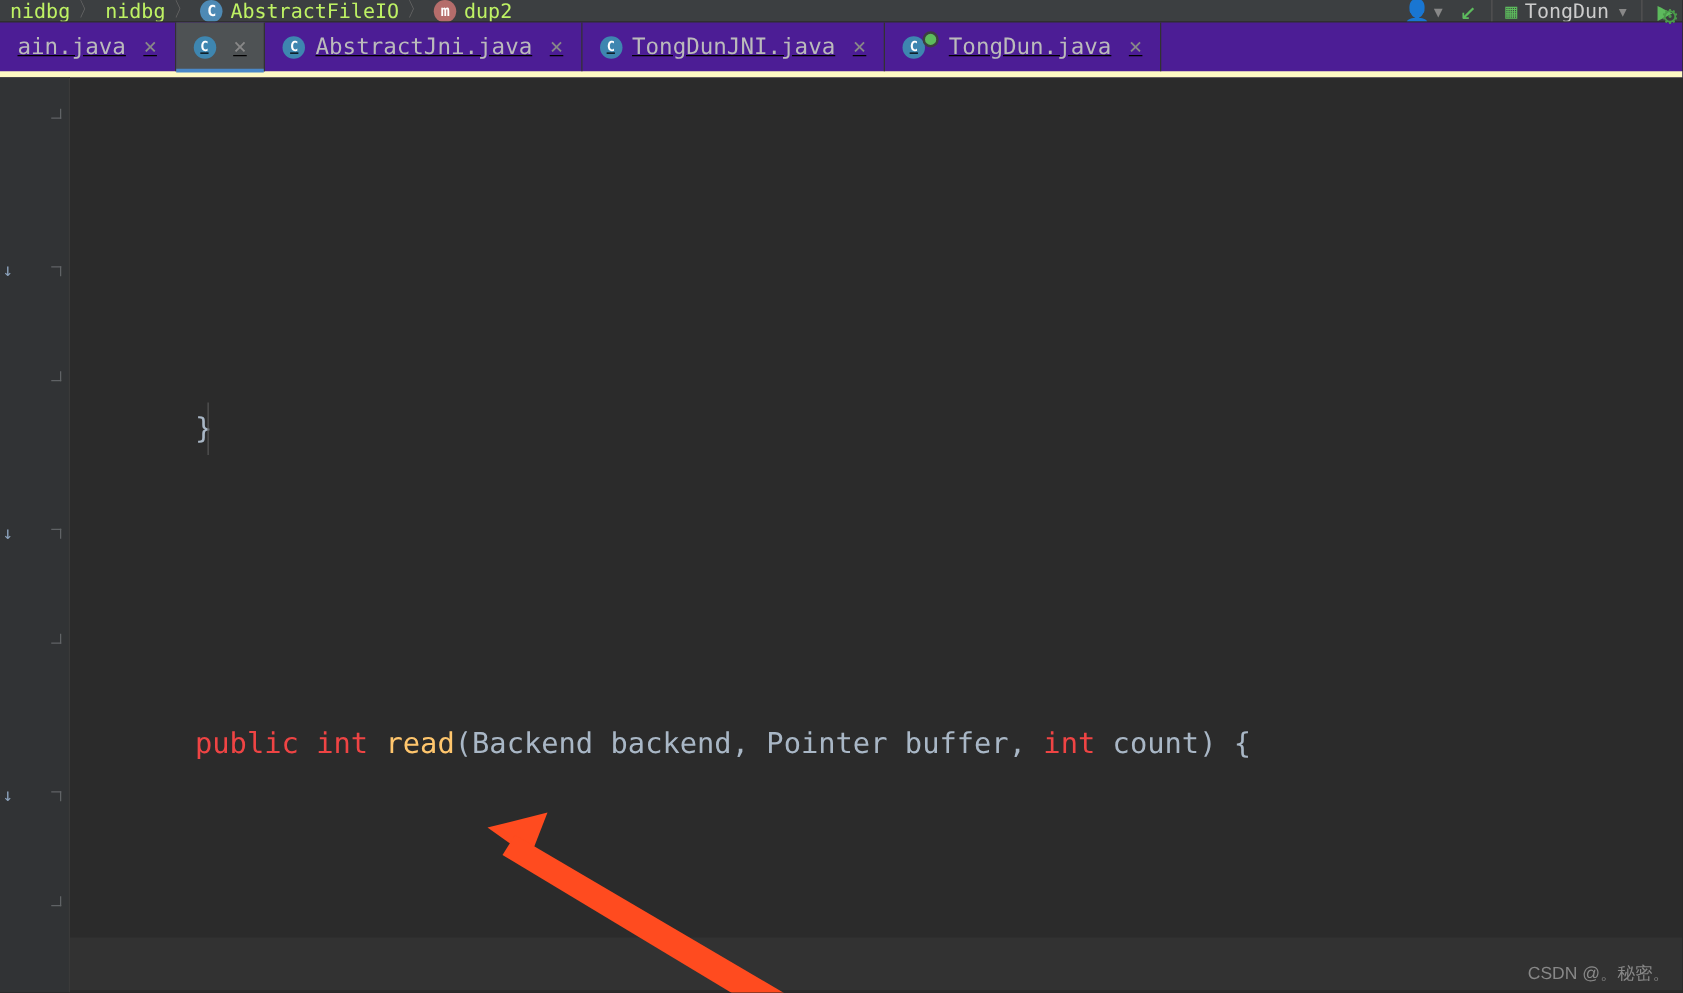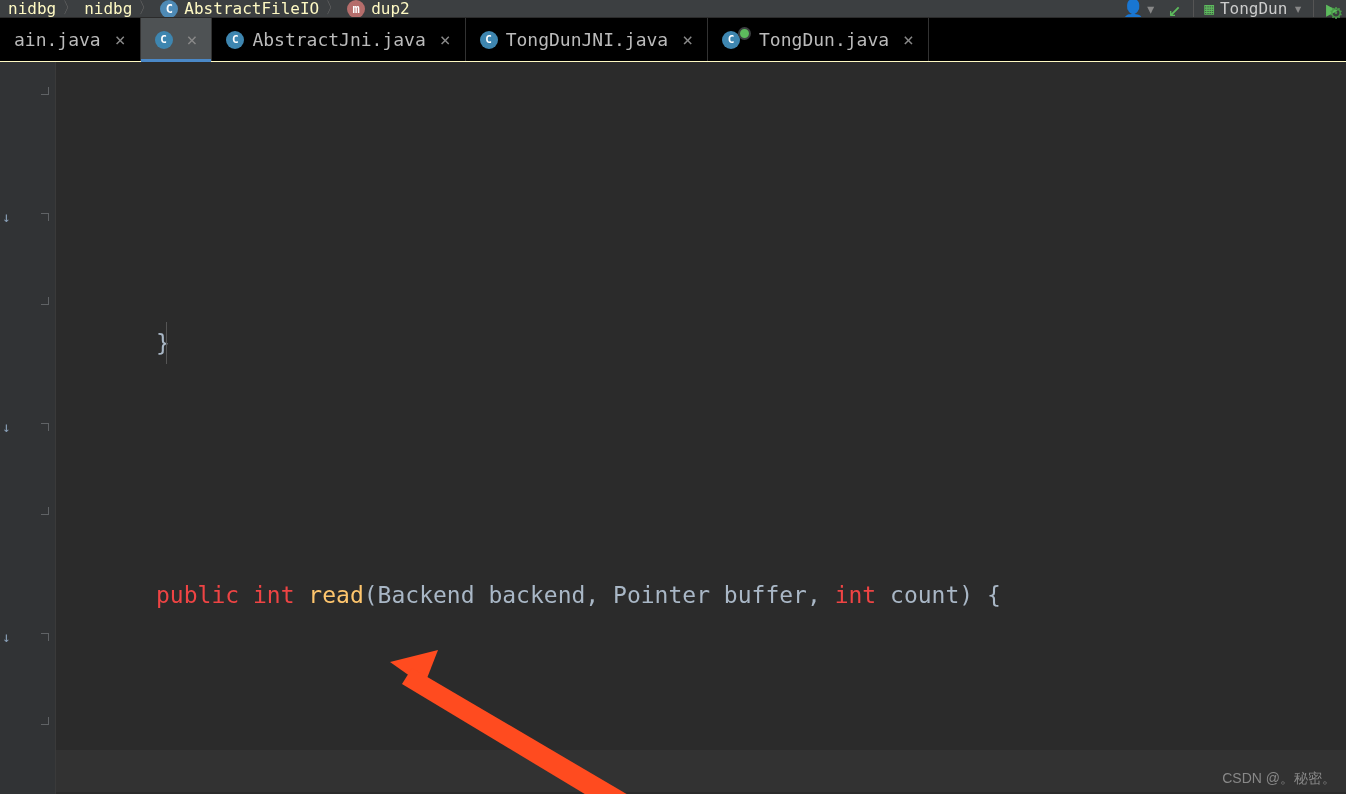--- a/index.html
+++ b/index.html
@@ -18,47 +18,48 @@
     display: flex;
     align-items: center;
     padding: 0 8px;
     font-size: 16px;
     color: #a9b7c6;
     border-bottom: 1px solid #2b2b2b;
     overflow: hidden;
   }
   .breadcrumb { display: flex; align-items: center; gap: 6px; }
   .breadcrumb .sep { color: #666; }
-  .breadcrumb .txt { color: #fef9c3; }
+  .breadcrumb .txt { color: #bef264; }
   .bc-icon {
     width: 18px; height: 18px; border-radius: 50%;
     display: inline-flex; align-items: center; justify-content: center;
     font-size: 12px; font-weight: bold;
   }
   .bc-icon.class { background: #4e8ab5; color: #fff; }
   .bc-icon.method { background: #b56d6b; color: #fff; }
   .top-right { margin-left: auto; display: flex; align-items: center; gap: 12px; }
   .run-config {
     border: 1px solid #555;
     border-radius: 4px;
     padding: 2px 10px;
     display: flex; align-items: center; gap: 6px;
     color: #ccc;
   }
   .user-icon { color: #888; font-size: 18px; }
   .play-icon { color: #5dbb5d; font-size: 20px; }
   .gear-float { color: #4a9b4a; font-size: 20px; position:absolute; right:4px; top:0; }
 
   .tab-bar {
-    background: #000000;
+    background: #4c1d95;
     display: flex;
     align-items: stretch;
     height: 44px;
-    border-bottom: 1px solid #fef9c3;
+    border-bottom: 5px solid #fef9c3;
     font-size: 18px;
+    text-decoration: underline;
   }
   .tab {
     display: flex;
     align-items: center;
     gap: 8px;
     padding: 0 14px;
     color: #bbbbbb;
     border-right: 1px solid #323232;
     position: relative;
   }

